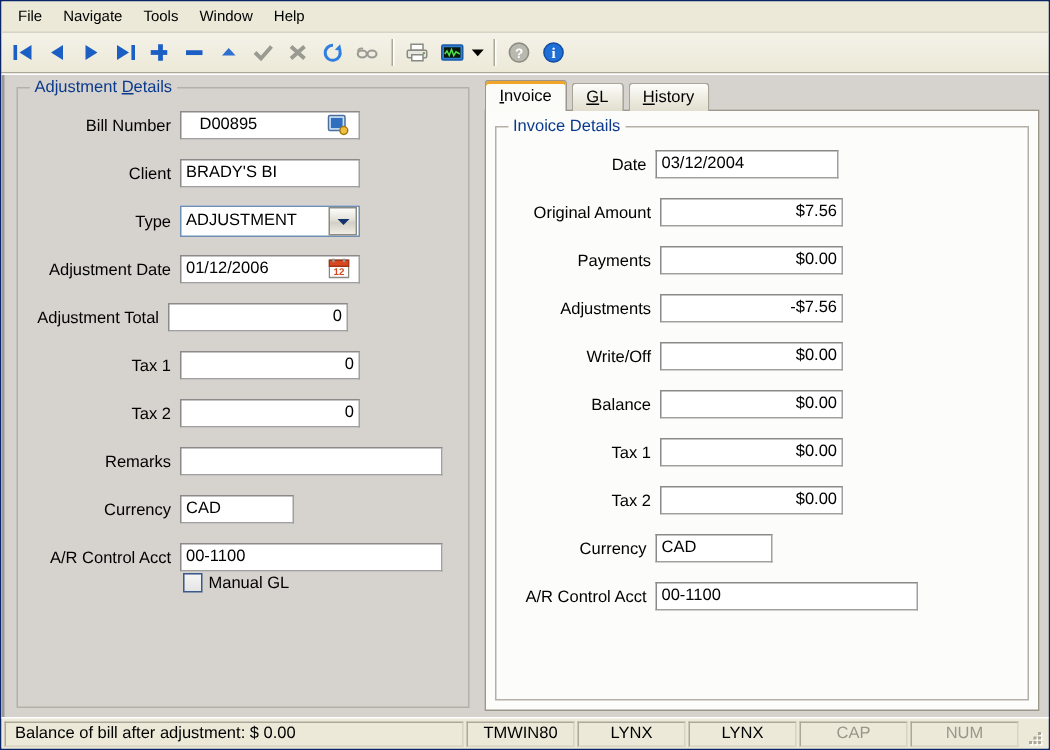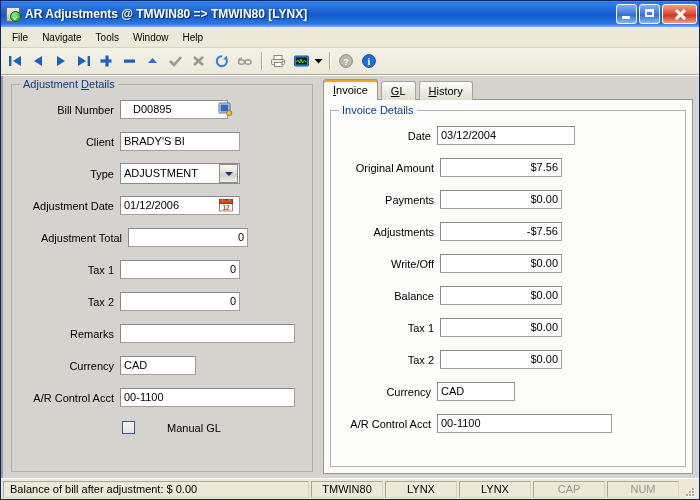--- a/index.html
+++ b/index.html
@@ -197,35 +197,20 @@
   .grip{
     width:14px;height:14px;position:relative;margin-left:2px;flex:0 0 14px;align-self:flex-end;
   }
   .grip i{position:absolute;width:2px;height:2px;background:#aca899;box-shadow:1px 1px 0 #fff;}
 </style>
 </head>
 <body>
 
 <div class="window">
 
-  <div class="titlebar">
-    <div class="app-icon">
-      <div class="doc"></div>
-        <div class="badge"></div>
-    </div>
-    <div class="title-text">AR Adjustments @ TMWIN80 =&gt; TMWIN80 [LYNX]</div>
-    <div class="win-btns">
-      <div class="wbtn min"></div>
-      <div class="wbtn max"></div>
-      <div class="wbtn close">
-          <span class="x1"></span>
-          <span class="x2"></span>
-        </div>
-    </div>
-  </div>
 
   <div class="menubar">
     <div class="menu-item">File</div>
     <div class="menu-item">Navigate</div>
     <div class="menu-item">Tools</div>
     <div class="menu-item">Window</div>
     <div class="menu-item">Help</div>
   </div>
 
   <div class="toolbar">
@@ -332,21 +317,21 @@
     <div class="left-pane">
 
       <div class="group" style="left:8px;top:8px;right:6px;bottom:6px;">
         <div class="group-title">
           <span>Adjustment </span><span class="u">D</span><span>etails</span>
         </div>
       </div>
 
       <div class="row" style="left:10px;top:24px;width:300px;">
         <div class="lbl" style="width:107px;">Bill Number</div>
-        <div class="fld" style="width:108px;padding-left:12px;">D00895</div>
+        <div class="fld" style="width:120px;padding-left:12px;">D00895</div>
         <div class="fld-icon" style="left:205px;top:2px;">
           <svg width="15" height="15" viewBox="0 0 15 15">
               <rect x="1" y="1" width="11" height="10" rx="1" fill="#cfe0f5" stroke="#4a6f9c"></rect>
               <rect x="2.6" y="2.6" width="7.8" height="6.8" fill="#2f6fc0"></rect>
               <circle cx="11.2" cy="11" r="2.6" fill="#f0c040" stroke="#a07a14"></circle>
             </svg>
         </div>
       </div>
 
       <div class="row" style="left:10px;top:87px;width:300px;">
@@ -371,21 +356,21 @@
           <svg width="14" height="14" viewBox="0 0 14 14">
               <rect x="0.5" y="1.5" width="13" height="11.5" fill="#fdfdfd" stroke="#8a8a82"></rect>
               <rect x="0.5" y="1.5" width="13" height="4" fill="#d9471f" stroke="#a33416"></rect>
               <rect x="2.5" y="0.4" width="1.6" height="2.4" fill="#9a9a92"></rect>
               <rect x="9.6" y="0.4" width="1.6" height="2.4" fill="#9a9a92"></rect>
               <text x="7" y="11.6" font-size="6.5" font-family="Liberation Sans" fill="#d9471f" text-anchor="middle" font-weight="bold">12</text>
             </svg>
         </div>
       </div>
 
-      <div class="row" style="left:18px;top:152px;width:300px;">
+      <div class="row" style="left:2px;top:152px;width:300px;">
         <div class="lbl" style="width:107px;">Adjustment Total</div>
         <div class="fld num" style="width:120px;">0</div>
       </div>
 
       <div class="row" style="left:10px;top:184px;width:300px;">
         <div class="lbl" style="width:107px;">Tax 1</div>
         <div class="fld num" style="width:120px;">0</div>
       </div>
 
       <div class="row" style="left:10px;top:216px;width:300px;">
@@ -401,21 +386,21 @@
       <div class="row" style="left:10px;top:280px;width:300px;">
         <div class="lbl" style="width:107px;">Currency</div>
         <div class="fld" style="width:76px;">CAD</div>
       </div>
 
       <div class="row" style="left:10px;top:312px;width:300px;">
         <div class="lbl" style="width:107px;">A/R Control Acct</div>
         <div class="fld" style="width:175px;">00-1100</div>
       </div>
 
-      <div class="chk-row" style="left:119px;top:345px;gap:28px;">
+      <div class="chk-row" style="left:119px;top:332px;">
         <span class="chkbox"></span>
         <span class="chk-lbl">Manual GL</span>
       </div>
     </div>
 
     <div class="right-pane">
 
       <div class="tabstrip">
         <div class="tab active">
           <span class="u">I</span>
@@ -432,21 +417,21 @@
       </div>
 
       <div class="tabpanel">
 
         <div class="group" style="left:6px;top:10px;right:6px;bottom:6px;">
           <div class="group-title">Invoice Details</div>
         </div>
 
         <div class="row" style="left:8px;top:26px;width:340px;">
           <div class="lbl" style="width:105px;">Date</div>
-          <div class="fld" style="width:138px;">03/12/2004</div>
+          <div class="fld" style="width:122px;">03/12/2004</div>
         </div>
 
         <div class="row" style="left:8px;top:58px;width:340px;">
           <div class="lbl" style="width:108px;">Original Amount</div>
           <div class="fld num" style="width:122px;">$7.56</div>
         </div>
 
         <div class="row" style="left:8px;top:90px;width:340px;">
           <div class="lbl" style="width:108px;">Payments</div>
           <div class="fld num" style="width:122px;">$0.00</div>

